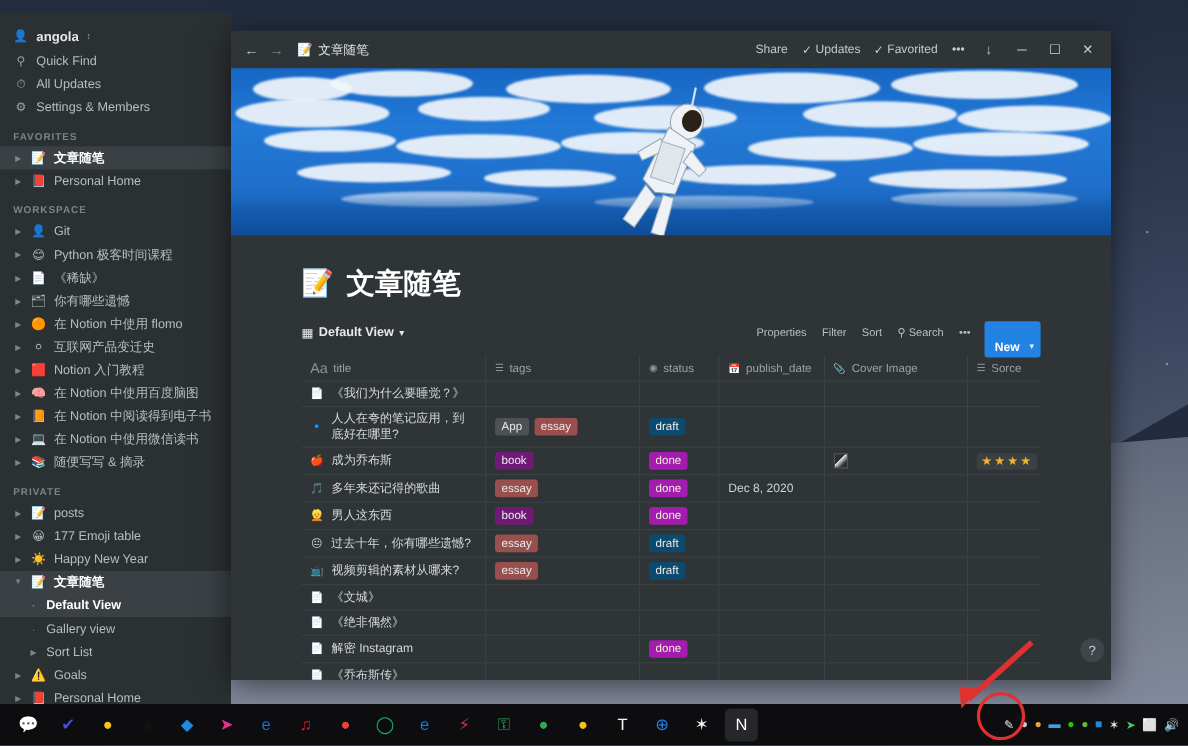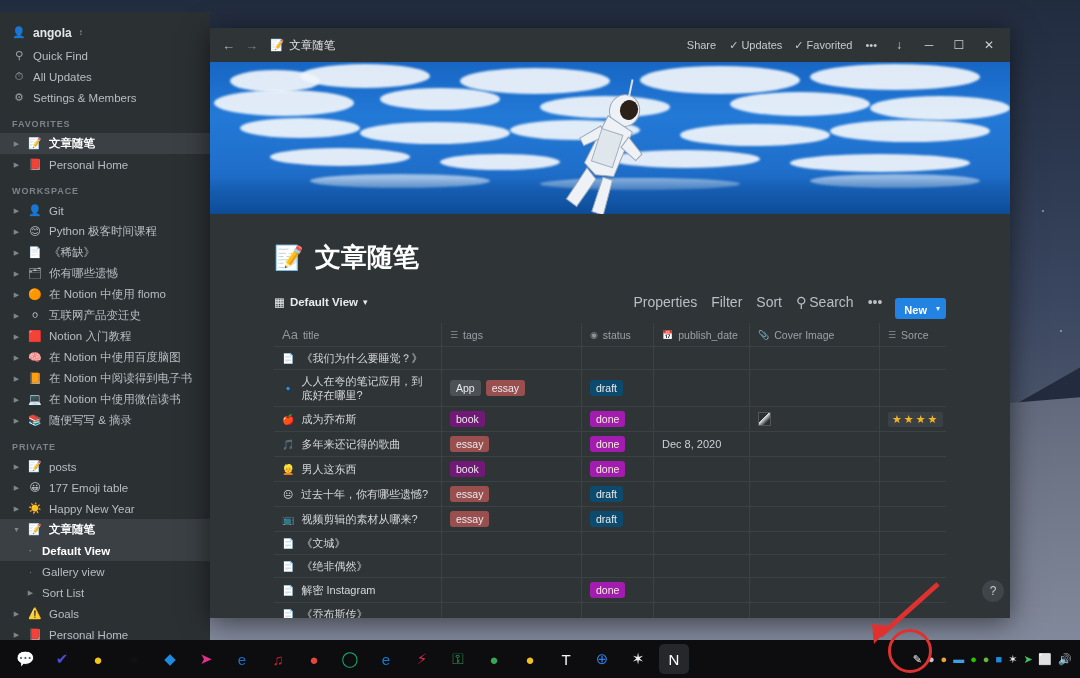--- a/index.html
+++ b/index.html
@@ -90,24 +90,24 @@
   #pagetitle {
     display: flex; align-items: center; gap: 11px;
     color: #ffffff; font-size: 26px; font-weight: bold; padding: 26px 0 14px 0;
   }
   #pagetitle .pt-emoji { font-size: 24px; }
 
   
   #viewbar { display: flex; align-items: center; height: 26px; color: #d2d6d9; font-size: 11.5px; }
   .view-tab { display: flex; align-items: center; gap: 5px; font-weight: bold; color: #e8eaec; font-size: 11.5px;}
   .vb-spacer { flex: 1; }
-  .vb-item { padding: 0 7px; color: #b9bfc4; font-size: 14px; cursor: default; }
+  .vb-item { padding: 0 7px; color: #b9bfc4; font-size: 10px; cursor: default; }
   .vb-new {
     background: #2383e2; color: #fff; font-size: 11px; font-weight: bold;
-    border-radius: 3px; padding: 6px 6px 3px 9px; margin-left: 6px;
+    border-radius: 3px; padding: 18px 6px 3px 9px; margin-left: 6px;
     display: flex; align-items: flex-start; gap: 9px; margin-top: 12px;
   }
   .vb-new .cv { font-size: 8px; opacity: .9; }
 
   
   #table { margin-top: 8px; font-size: 11px; color: #d4d8db; }
   .trow { display: flex; border-bottom: 1px solid #3b4145; min-height: 22px; }
   .thead .tcell { color: #9aa1a7; font-size: 10.5px; display: flex; align-items: center; gap: 5px; }
   .tcell { padding: 4px 8px; border-right: 1px solid #3b4145; overflow: hidden; display: flex; align-items: center; }
   .c-title { width: 168px; flex: 0 0 168px; gap: 7px; }

